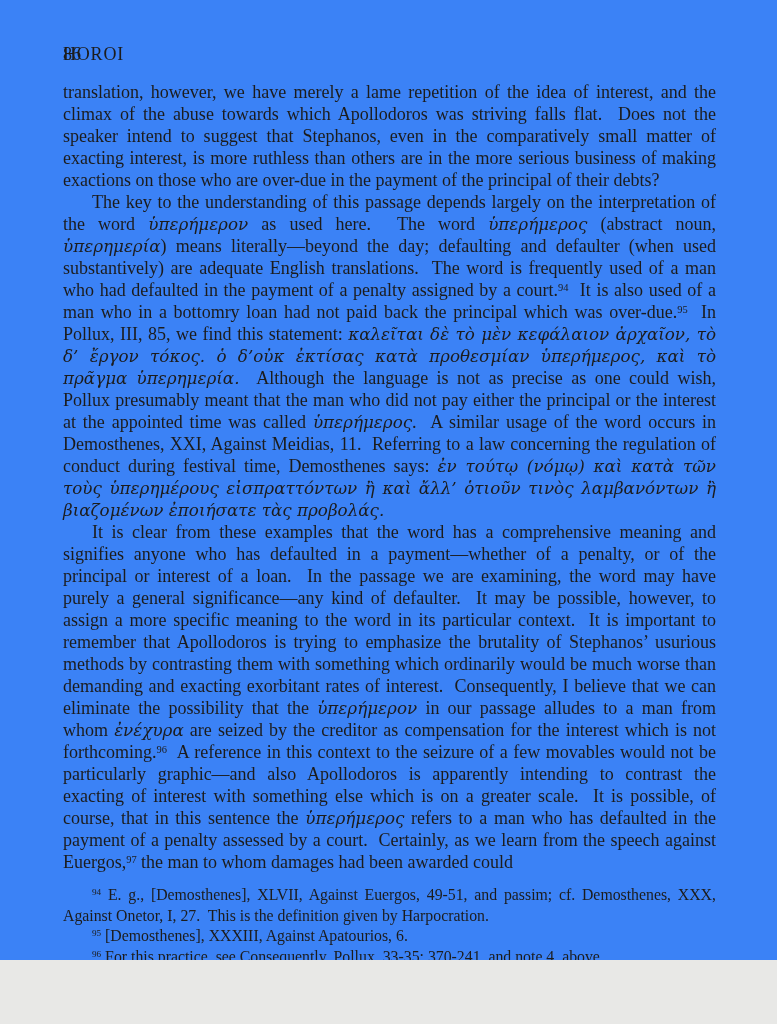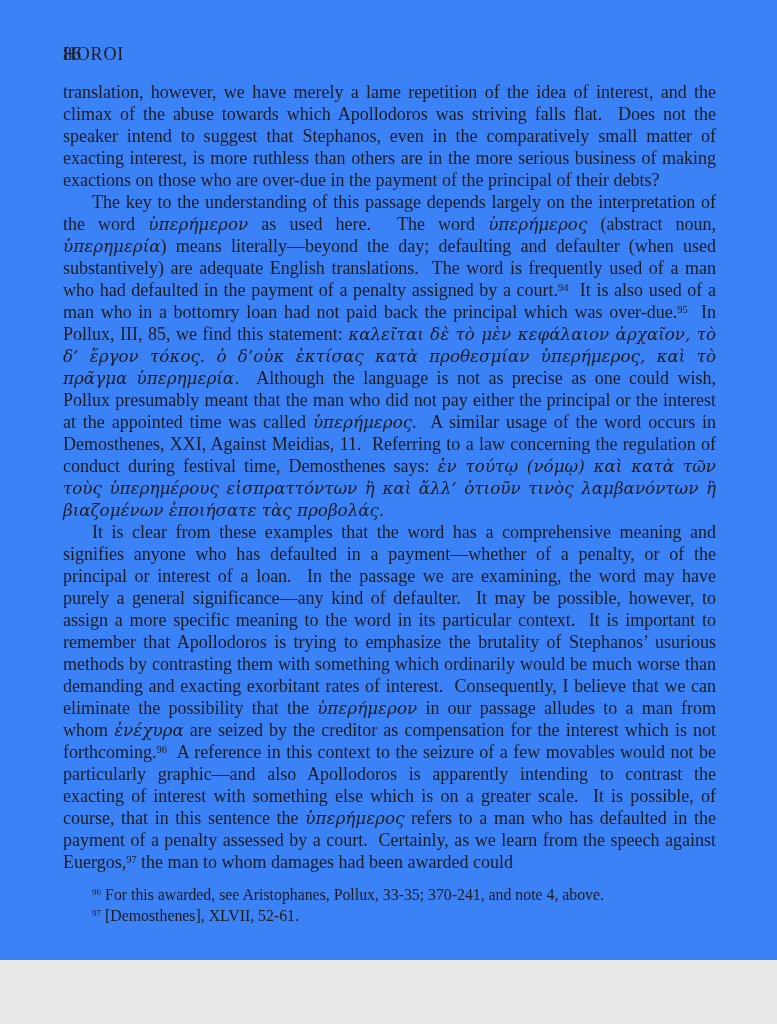--- a/index.html
+++ b/index.html
@@ -82,18 +82,20 @@
       <span class="head-title">HOROI</span>
     </div>
 
     <div class="body-text">
         <p class="para"><span>translation, however, we have merely a lame repetition of the idea of interest, and the climax of the abuse towards which Apollodoros was striving falls flat.  Does not the speaker intend to suggest that Stephanos, even in the comparatively small matter of exacting interest, is more ruthless than others are in the more serious business of making exactions on those who are over-due in the payment of the principal of their debts?</span></p>
         <p class="para indent"><span>The key to the understanding of this passage depends largely on the interpretation of the word </span><span class="greek">ὑπερήμερον</span><span> as used here.  The word </span><span class="greek">ὑπερήμερος</span><span> (abstract noun, </span><span class="greek">ὑπερημερία</span><span>) means literally—beyond the day; defaulting and defaulter (when used substantively) are adequate English translations.  The word is frequently used of a man who had defaulted in the payment of a penalty assigned by a court.</span><sup class="fn-ref">94</sup><span>  It is also used of a man who in a bottomry loan had not paid back the principal which was over-due.</span><sup class="fn-ref">95</sup><span>  In Pollux, III, 85, we find this statement: </span><span class="greek">καλεῖται δὲ τὸ μὲν κεφάλαιον ἀρχαῖον, τὸ δ’ ἔργον τόκος. ὁ δ’οὐκ ἐκτίσας κατὰ προθεσμίαν ὑπερήμερος, καὶ τὸ πρᾶγμα ὑπερημερία.</span><span>  Although the language is not as precise as one could wish, Pollux presumably meant that the man who did not pay either the principal or the interest at the appointed time was called </span><span class="greek">ὑπερήμερος</span><span>.  A similar usage of the word occurs in Demosthenes, XXI, </span><span class="it">Against Meidias</span><span>, 11.  Referring to a law concerning the regulation of conduct during festival time, Demosthenes says: </span><span class="greek">ἐν τούτῳ (νόμῳ) καὶ κατὰ τῶν τοὺς ὑπερημέρους εἰσπραττόντων ἢ καὶ ἄλλ’ ὁτιοῦν τινὸς λαμβανόντων ἢ βιαζομένων ἐποιήσατε τὰς προβολάς.</span></p>
         <p class="para indent"><span>It is clear from these examples that the word has a comprehensive meaning and signifies anyone who has defaulted in a payment—whether of a penalty, or of the principal or interest of a loan.  In the passage we are examining, the word may have purely a general significance—any kind of defaulter.  It may be possible, however, to assign a more specific meaning to the word in its particular context.  It is important to remember that Apollodoros is trying to emphasize the brutality of Stephanos’ usurious methods by contrasting them with something which ordinarily would be much worse than demanding and exacting exorbitant rates of interest.  Consequently, I believe that we can eliminate the possibility that the </span><span class="greek">ὑπερήμερον</span><span> in our passage alludes to a man from whom </span><span class="greek">ἐνέχυρα</span><span> are seized by the creditor as compensation for the interest which is not forthcoming.</span><sup class="fn-ref">96</sup><span>  A reference in this context to the seizure of a few movables would not be particularly graphic—and also Apollodoros is apparently intending to contrast the exacting of interest with something else which is on a greater scale.  It is possible, of course, that in this sentence the </span><span class="greek">ὑπερήμερος</span><span> refers to a man who has defaulted in the payment of a penalty assessed by a court.  Certainly, as we learn from the speech against Euergos,</span><sup class="fn-ref">97</sup><span> the man to whom damages had been awarded could</span></p>
       </div>
 
     <div class="footnotes">
-        <p class="para indent"><sup class="fn-ref">96</sup><span> For this awarded, see Aristophanes, </span><span class="it">Pollux</span><span>, 33-35; 370-241, and note 4, above.</span></p>
+        <p class="para indent"><sup class="fn-ref">94</sup><span> E. g., [Demosthenes], XLVII, </span><span class="it">Against Euergos</span><span>, 49-51, and passim; cf. Demosthenes, XXX, </span><span class="it">Against Onetor</span><span>, I, 27.  This is the definition given by Harpocration.</span></p>
+        <p class="para indent"><sup class="fn-ref">95</sup><span> [Demosthenes], XXXIII, </span><span class="it">Against Apatourios</span><span>, 6.</span></p>
+        <p class="para indent"><sup class="fn-ref">96</sup><span> For this practice, see Consequently, </span><span class="it">Pollux</span><span>, 33-35; 370-241, and note 4, above.</span></p>
         <p class="para indent"><sup class="fn-ref">97</sup><span> [Demosthenes], XLVII, 52-61.</span></p>
       </div>
 
   </div>
 </div>
 
 </body></html>

